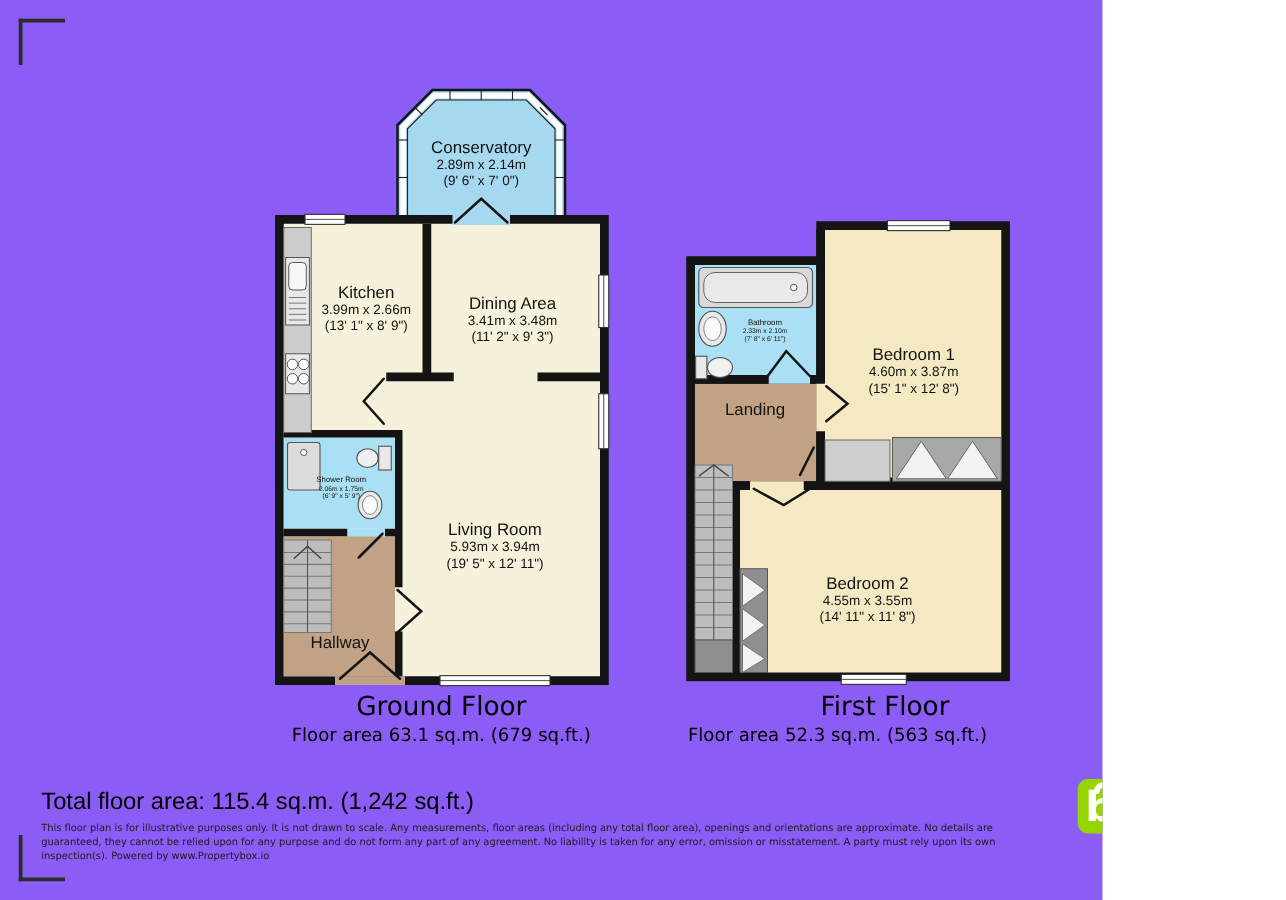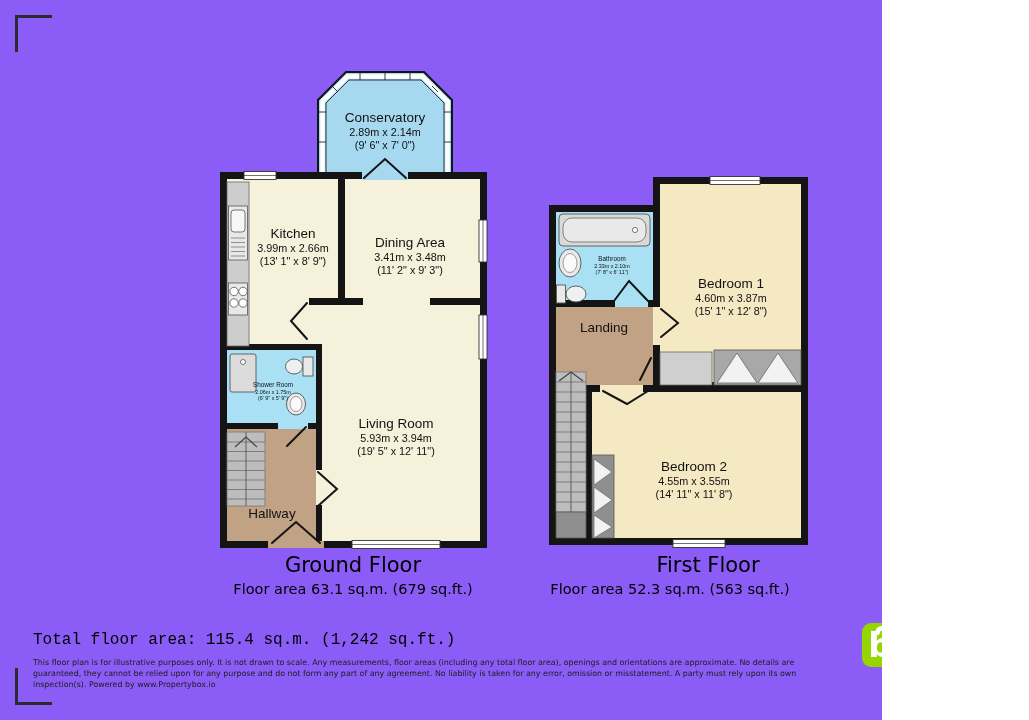--- a/index.html
+++ b/index.html
@@ -14,22 +14,22 @@
   .room-label{position:absolute;transform:translate(-50%,-50%);text-align:center;color:#111;
               white-space:nowrap;line-height:15px;}
   .room-label .rname{font-size:13.5px;line-height:16px;}
   .room-label .rdim{font-size:10.8px;line-height:13px;text-align:center;}
   .room-label.tiny .rname{font-size:6.3px;line-height:7.5px;}
   .room-label.tiny .rdim{font-size:5.4px;line-height:6.5px;}
   .floor-title{position:absolute;transform:translateX(-50%);text-align:center;color:#000;
                font-family:"DejaVu Sans",sans-serif;font-size:21px;line-height:24px;white-space:nowrap;}
   .floor-area{position:absolute;transform:translateX(-50%);text-align:center;color:#000;
               font-family:"DejaVu Sans",sans-serif;font-size:14.5px;line-height:18px;white-space:nowrap;}
-  .total-area{position:absolute;left:33px;top:631px;color:#000;font-family:Liberation Mono, monospace;
-              font-size:16px;white-space:nowrap;}
+  .total-area{position:absolute;left:33px;top:631px;color:#000;font-family:Liberation Sans, sans-serif;
+              font-size:19px;white-space:nowrap;}
   .disclaimer{position:absolute;left:33px;top:658px;width:788px;color:#1c1c1c;
               font-family:"DejaVu Sans",sans-serif;font-size:7.9px;line-height:10.8px;}
   .logo{position:absolute;left:862px;top:623px;display:flex;align-items:flex-start;}
   .logo .wordmark{margin-left:6px;font-family:"DejaVu Sans",sans-serif;font-weight:normal;
                   font-size:24px;line-height:21px;color:#1c2340;letter-spacing:-0.3px;}
 </style>
 </head>
 <body>
 
 <div class="canvas">

